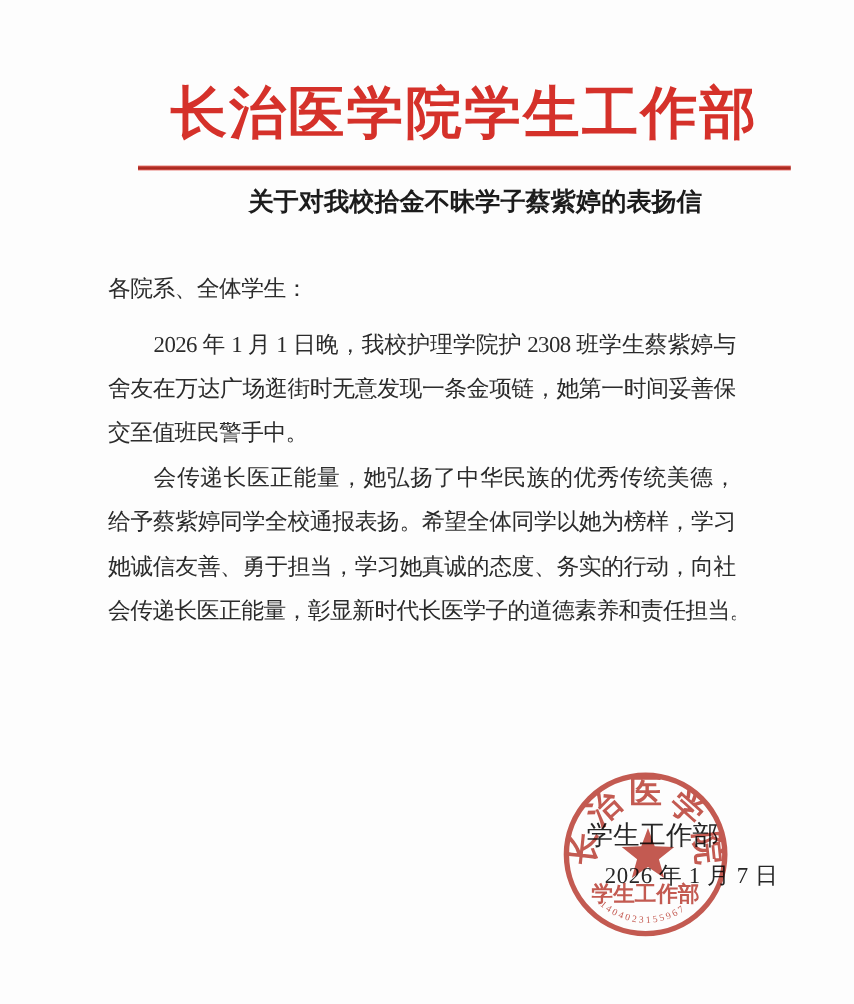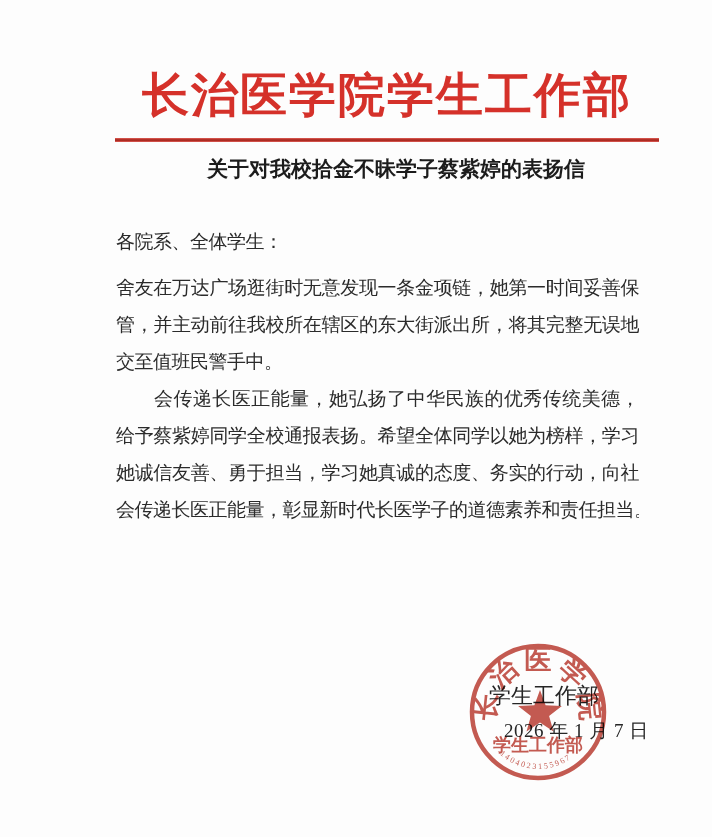--- a/index.html
+++ b/index.html
@@ -37,21 +37,21 @@
     font-family: "Liberation Sans", "DejaVu Sans", sans-serif;
     font-weight: 700;
     font-size: 21px;
     line-height: 28px;
     color: #1c1c1c;
     white-space: nowrap;
   }
 
   .body-block {
     position: absolute;
-    left: 116px; top: 228px;
+    left: 90px; top: 228px;
     width: 523px;
     color: #2b2b2b;
     font-size: 19px;
     letter-spacing: -0.5px;
   }
   .salutation {
     margin: 0 0 13px 0;
     line-height: 28px;
     text-align: left;
   }
@@ -99,22 +99,22 @@
   <h1 class="org-title">长治医学院学生工作部</h1>
 
   <div class="rule"></div>
 
   <h2 class="subject">关于对我校拾金不昧学子蔡紫婷的表扬信</h2>
 
   <div class="body-block">
     <p class="salutation">各院系、全体学生：</p>
 
     <div class="para">
+      <div class="ln indent">2026 年 1 月 1 日晚，我校护理学院护 2308 班学生蔡紫婷与</div>
       <div class="ln">舍友在万达广场逛街时无意发现一条金项链，她第一时间妥善保</div>
-      <div class="ln">管，并主动前往我校所在辖区的东大街派出所，将其完整无误地</div>
       <div class="ln last">交至值班民警手中。</div>
     </div>
 
     <div class="para">
       <div class="ln indent">会传递长医正能量，她弘扬了中华民族的优秀传统美德，</div>
       <div class="ln">给予蔡紫婷同学全校通报表扬。希望全体同学以她为榜样，学习</div>
       <div class="ln">她诚信友善、勇于担当，学习她真诚的态度、务实的行动，向社</div>
       <div class="ln">会传递长医正能量，彰显新时代长医学子的道德素养和责任担当。</div>
     </div>
   </div>

